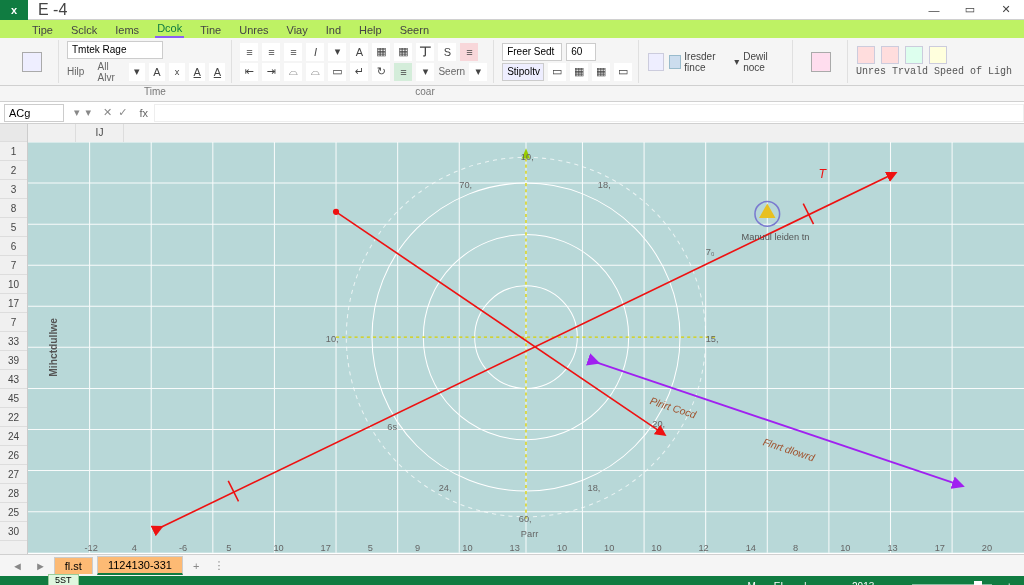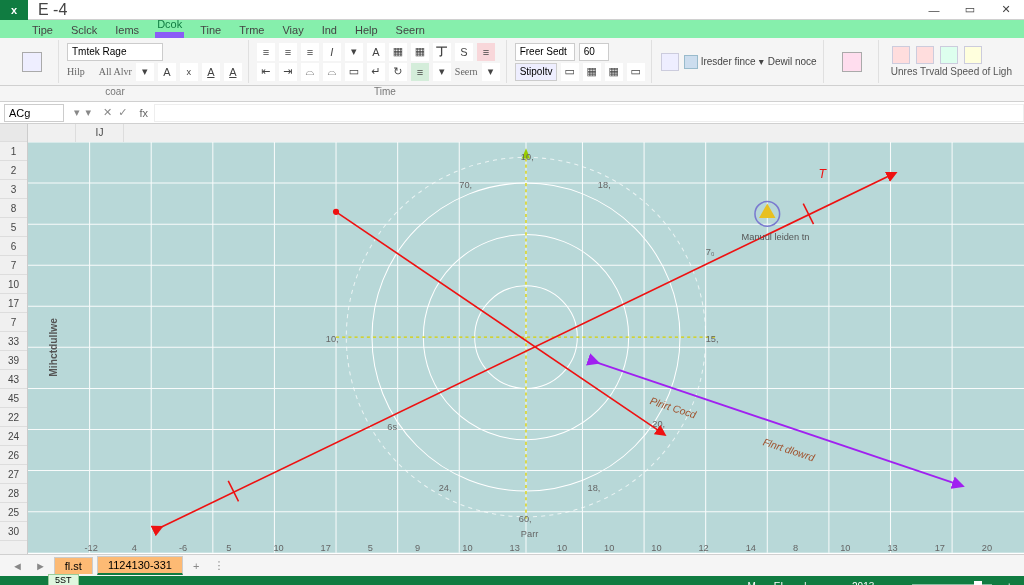--- a/index.html
+++ b/index.html
@@ -6,40 +6,40 @@
   html, body { width: 1024px; height: 585px; overflow: hidden; background: #fff; }
 
   
   .titlebar { height: 20px; display: flex; align-items: center; background: #fff; border-bottom: 1px solid #d0d0d0; }
   .app-icon { width: 28px; height: 20px; background: #107c41; display: flex; align-items: center; justify-content: center; color: #fff; font-size: 11px; font-weight: bold; }
   .doc-title { margin-left: 10px; font-size: 16px; color: #444; }
   .win-controls { margin-left: auto; display: flex; }
   .win-btn { width: 36px; height: 20px; display: flex; align-items: center; justify-content: center; font-size: 11px; color: #444; }
 
   
-  .menutabs { height: 18px; display: flex; align-items: flex-end; padding-left: 30px; gap: 14px; background: #86efac; }
+  .menutabs { height: 18px; display: flex; align-items: flex-end; padding-left: 30px; gap: 14px; background: #bef264; }
   .menutabs span { font-size: 11px; color: #444; padding: 2px 2px; }
-  .menutabs span.active { color: #107c41; border-bottom: 6px solid #8b5cf6; }
+  .menutabs span.active { color: #107c41; border-bottom: 2px solid #8b5cf6; }
 
   
   .ribbon { height: 48px; background: #f5f5f5; border-bottom: 1px solid #d0d0d0; display: flex; align-items: stretch; padding: 2px 6px; gap: 2px; }
   .ribgrp { display: flex; flex-direction: column; justify-content: center; gap: 2px; padding: 0 6px; border-right: 1px solid #e0e0e0; }
   .ribgrp:last-child { border-right: none; margin-left: auto; }
   .ribrow { display: flex; align-items: center; gap: 4px; }
   .rb { width: 18px; height: 18px; border: 1px solid transparent; display: flex; align-items: center; justify-content: center; font-size: 11px; color: #444; background: #fff; }
   .rb.hl { background: #f8d7da; }
   .rb.hl2 { background: #d4edda; }
-  .riblabel { font-size: 10px; color: #666; font-family: Liberation Serif, serif; }
+  .riblabel { font-size: 10px; color: #666; }
   .ribcombo { height: 18px; border: 1px solid #ccc; background: #fff; font-size: 10px; padding: 0 4px; display: flex; align-items: center; }
   .bigbtn { display: flex; flex-direction: column; align-items: center; justify-content: center; width: 40px; }
   .bigbtn .ic { width: 20px; height: 20px; border: 1px solid #aaa; background: #eef; }
   .smalltxt { display:flex; align-items:center; gap:3px; font-size:10px; color:#444;}
   .smalltxt .ic2 { width:14px; height:14px; background:#cde; border:1px solid #9bc; }
   .iconrow .ic3 { width:18px; height:18px; background:#eef; border:1px solid #ccd; margin:0 1px; }
-  .rightlabel { font-size: 10px; color: #555; white-space: nowrap; }
+  .rightlabel { font-size: 10px; color: #555; white-space: nowrap; font-family: Liberation Mono, monospace; }
 
   
   .grouplabels { height: 16px; display: flex; font-size: 10px; color: #777; background: #f5f5f5; border-bottom: 1px solid #d0d0d0; }
   .grouplabels div { text-align: center; }
 
   
   .fbar { height: 22px; display: flex; align-items: center; border-bottom: 1px solid #d0d0d0; }
   .namebox { width: 60px; height: 18px; border: 1px solid #ccc; margin: 12px 4px; font-size: 11px; padding-left: 4px; display:flex; align-items:center; }
   .fbar .fx { padding: 0 6px; font-size: 11px; color: #666; }
   .fbar .ticks { display:flex; gap:6px; padding:0 6px; color:#888; font-size:11px;}
@@ -88,21 +88,21 @@
     <div class="win-btn">✕</div>
   </div>
 </div>
 
 <div class="menutabs">
   <span>Tipe</span>
   <span>Sclck</span>
   <span>Iems</span>
   <span class="active">Dcok</span>
   <span>Tine</span>
-  <span>Trme</span>
+  <span>Unres</span>
   <span>Viay</span>
   <span>Ind</span>
   <span>Help</span>
   <span>Seern</span>
 </div>
 
 <div class="ribbon">
   <div class="ribgrp">
     <div class="bigbtn">
       <div class="ic"></div>
@@ -197,22 +197,22 @@
       <div class="ic3" style="background:#fdd"></div>
       <div class="ic3" style="background:#fdd"></div>
       <div class="ic3" style="background:#dfe"></div>
       <div class="ic3" style="background:#ffd"></div>
     </div>
     <div class="rightlabel">Unres Trvald Speed of Ligh</div>
   </div>
 </div>
 
 <div class="grouplabels">
+  <div style="width:310px">Time</div>
   <div style="width:230px">coar</div>
-  <div style="width:310px">Time</div>
 </div>
 
 <div class="fbar">
   <div class="namebox">ACg</div>
   <div class="ticks">
       <span>▾</span>
       <span>▾</span>
     </div>
   <div class="ticks">
       <span>✕</span>

